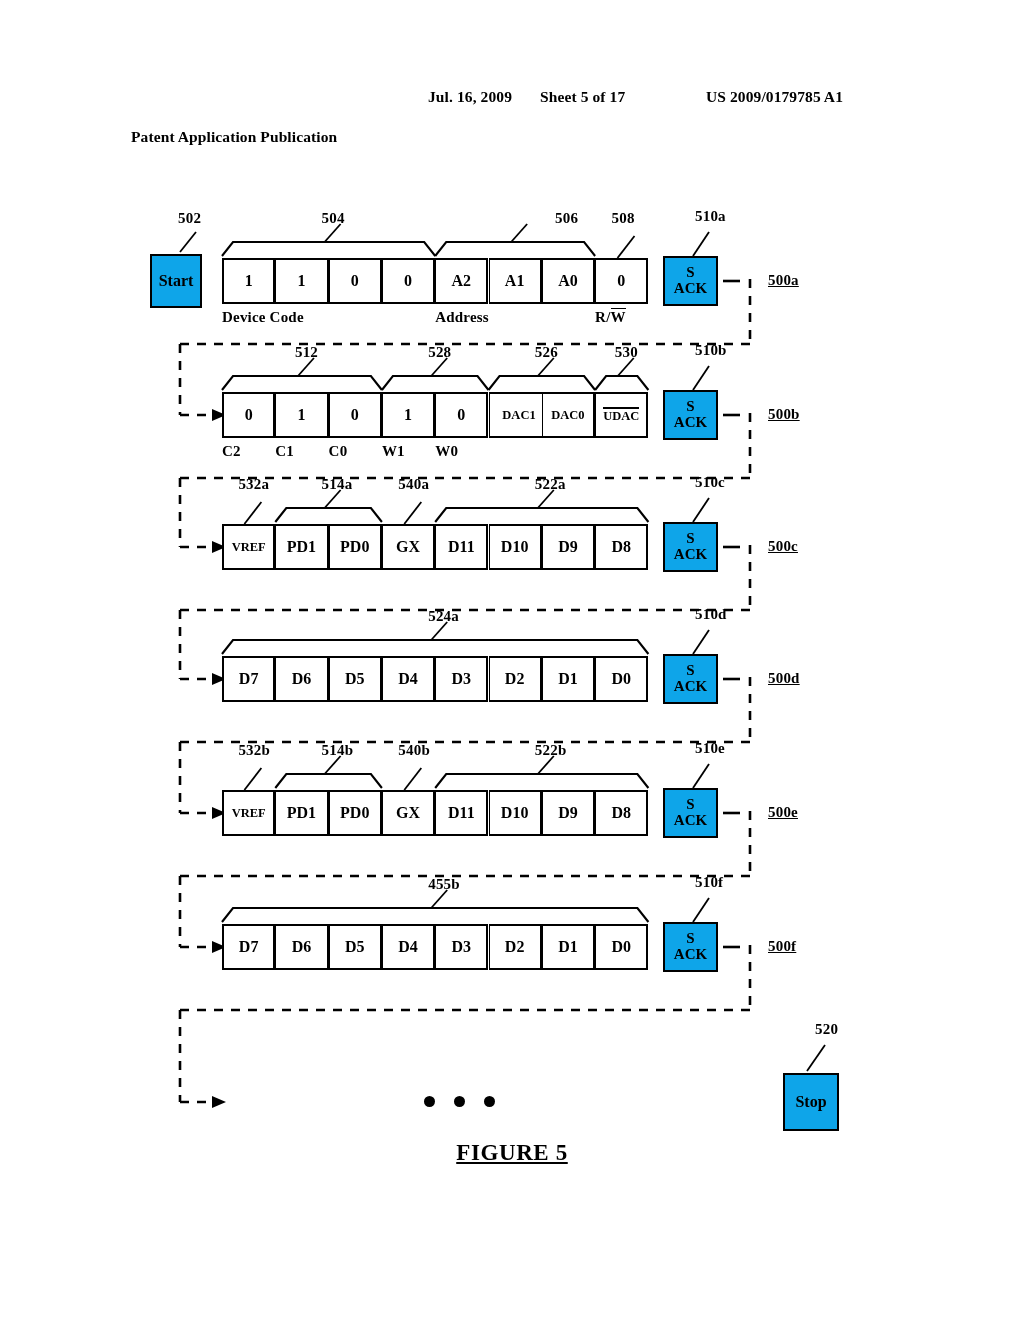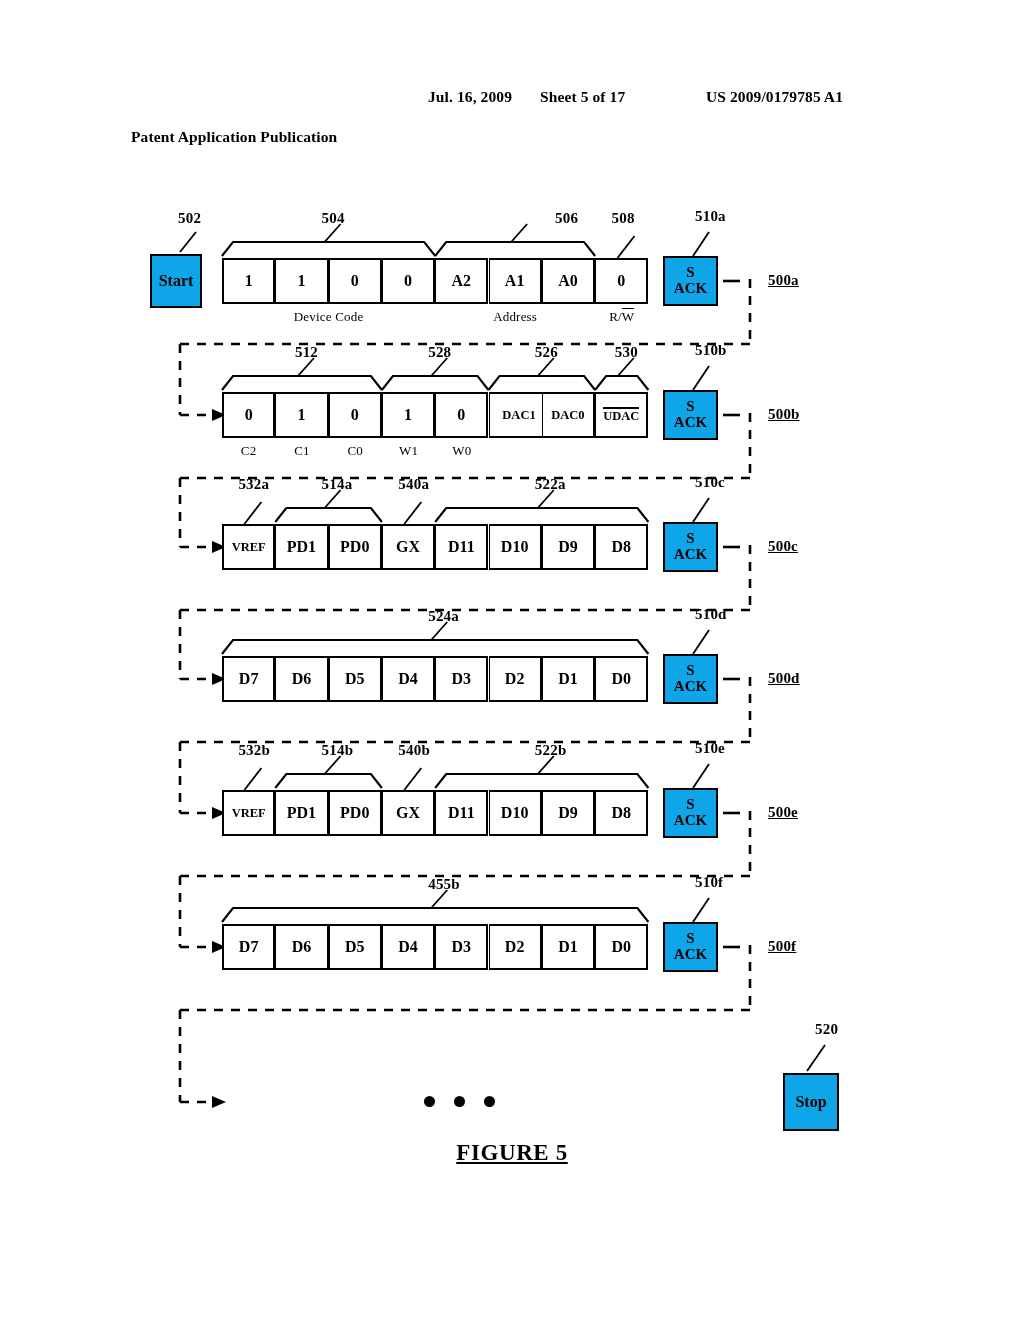--- a/index.html
+++ b/index.html
@@ -91,23 +91,22 @@
     text-align: center;
     overflow: hidden;
   }
   .cell.first { border-left-width: 2.3px; }
   .cell .txt { display:block; line-height:1; }
   .cell .ovl { display:block; line-height:1; border-top:2px solid #000; padding-top:1px; }
 
   
   .sublabel {
     position: absolute;
-    font-weight: normal;
-    font-size: 13px;
-    text-align: center;
+    font-weight: bold;
+    font-size: 15px;
     letter-spacing: 0.2px;
   }
   .sublabel .ovl-w { border-top: 1.8px solid #000; }
 
   
   .dots { position:absolute; display:flex; gap:19px; }
   .dots i { display:block; width:11px; height:11px; border-radius:50%; background:#000; }
 
   
   #fig-caption {

